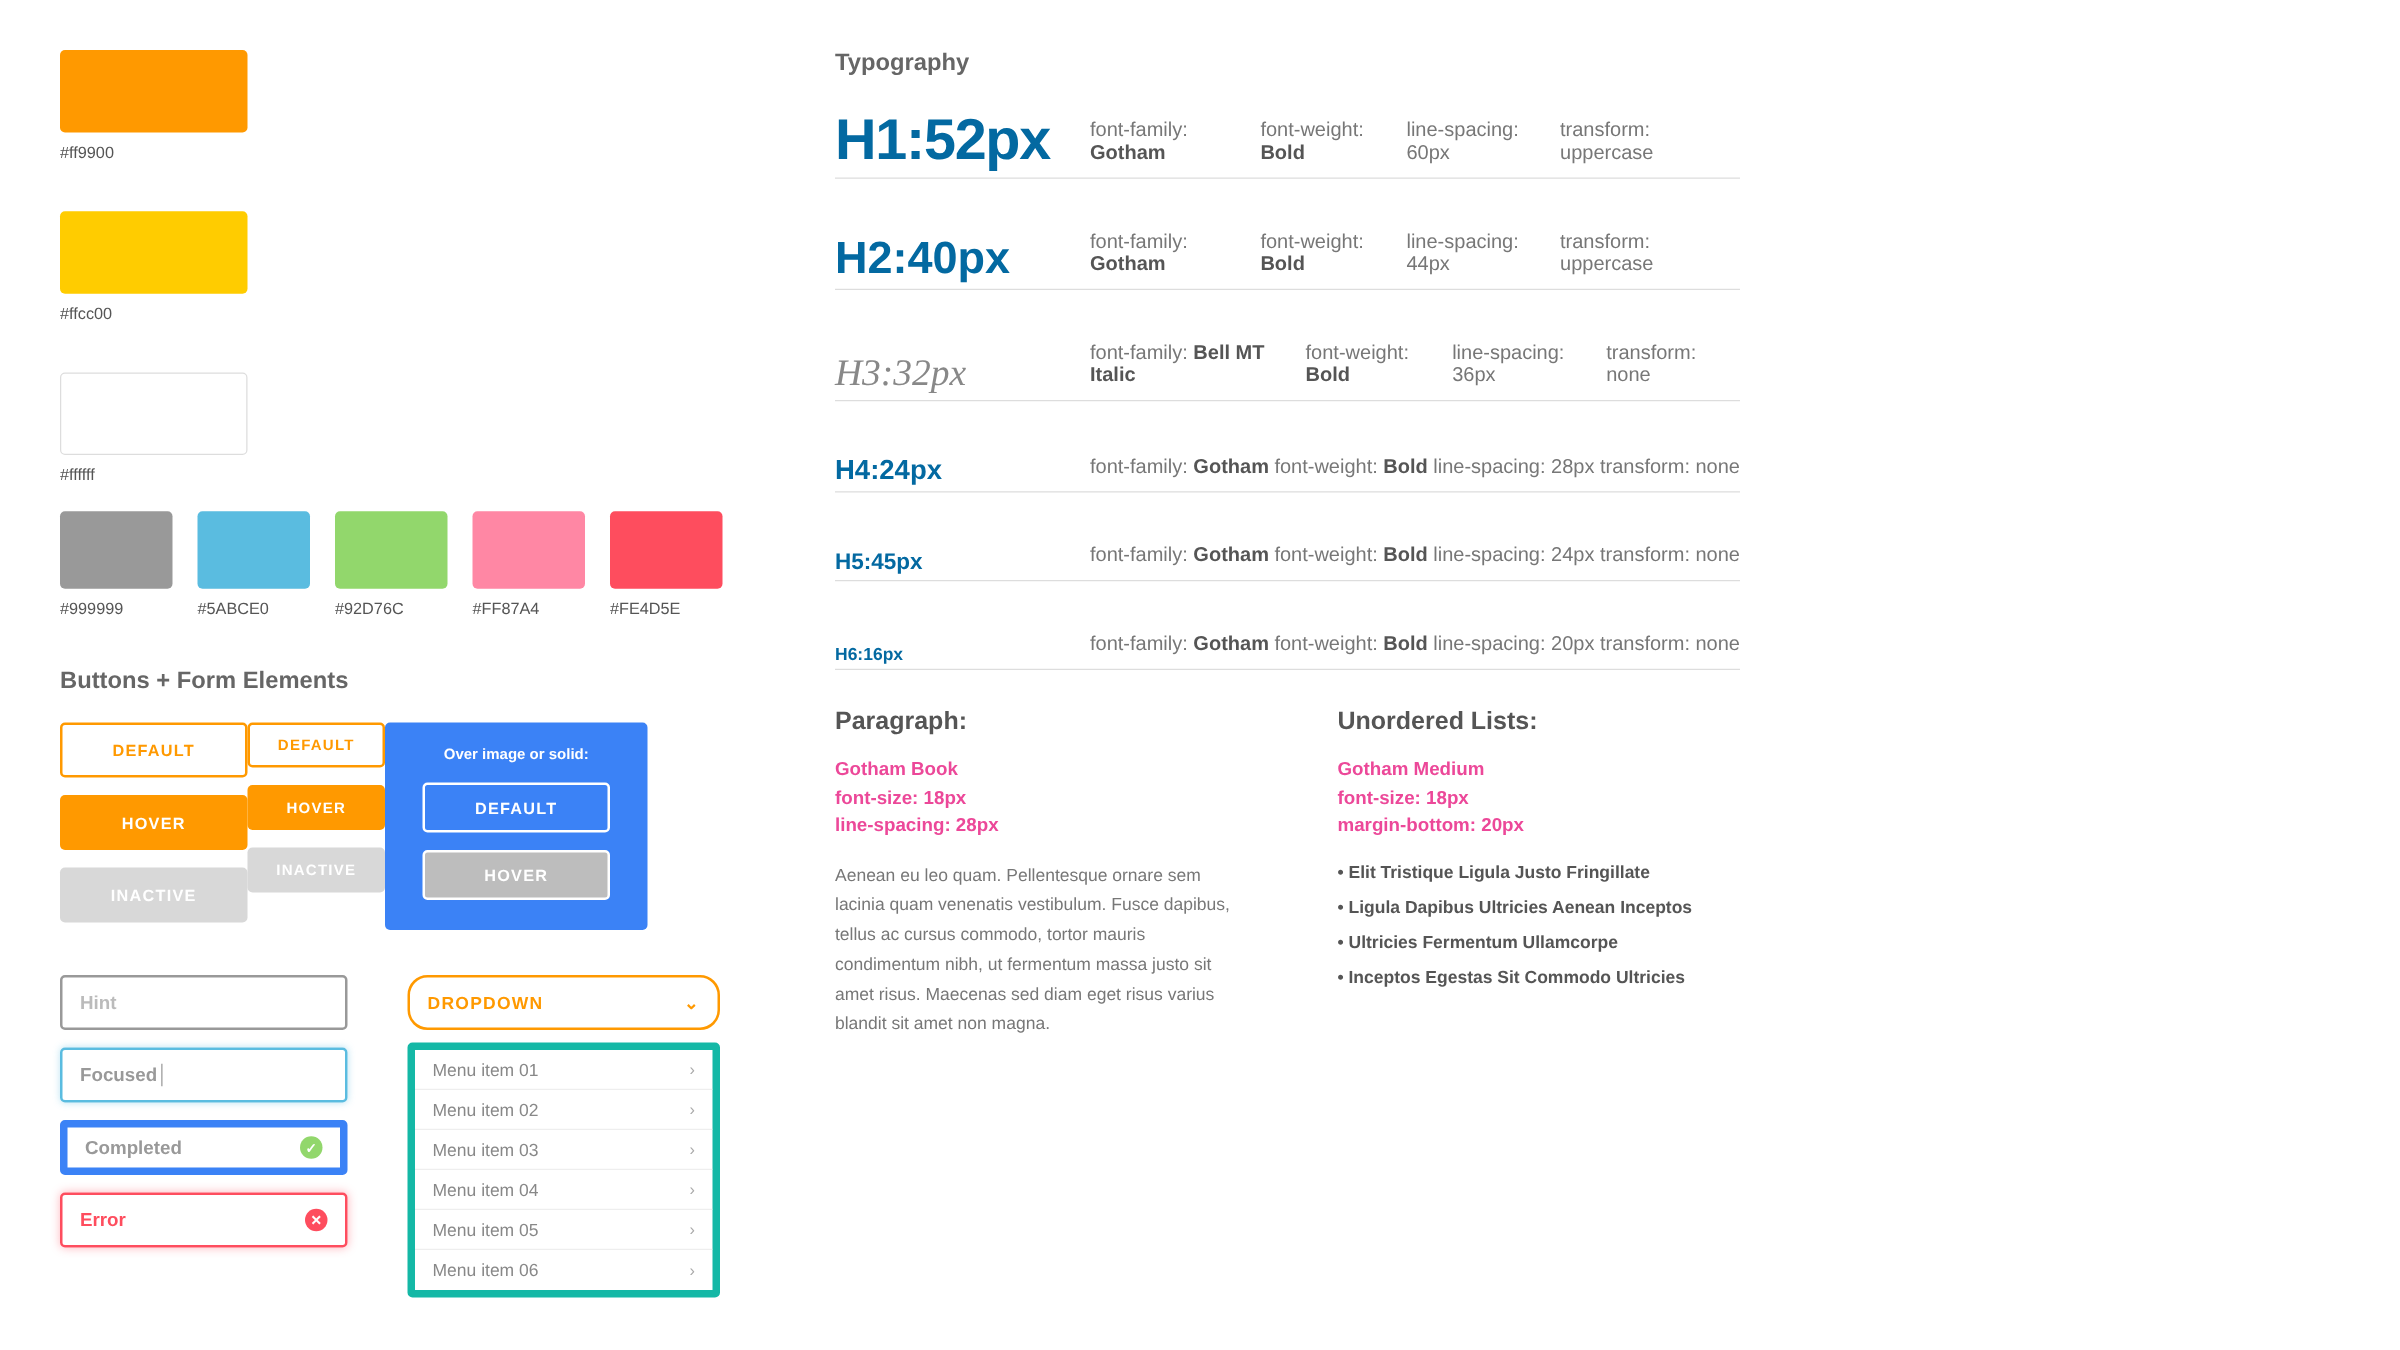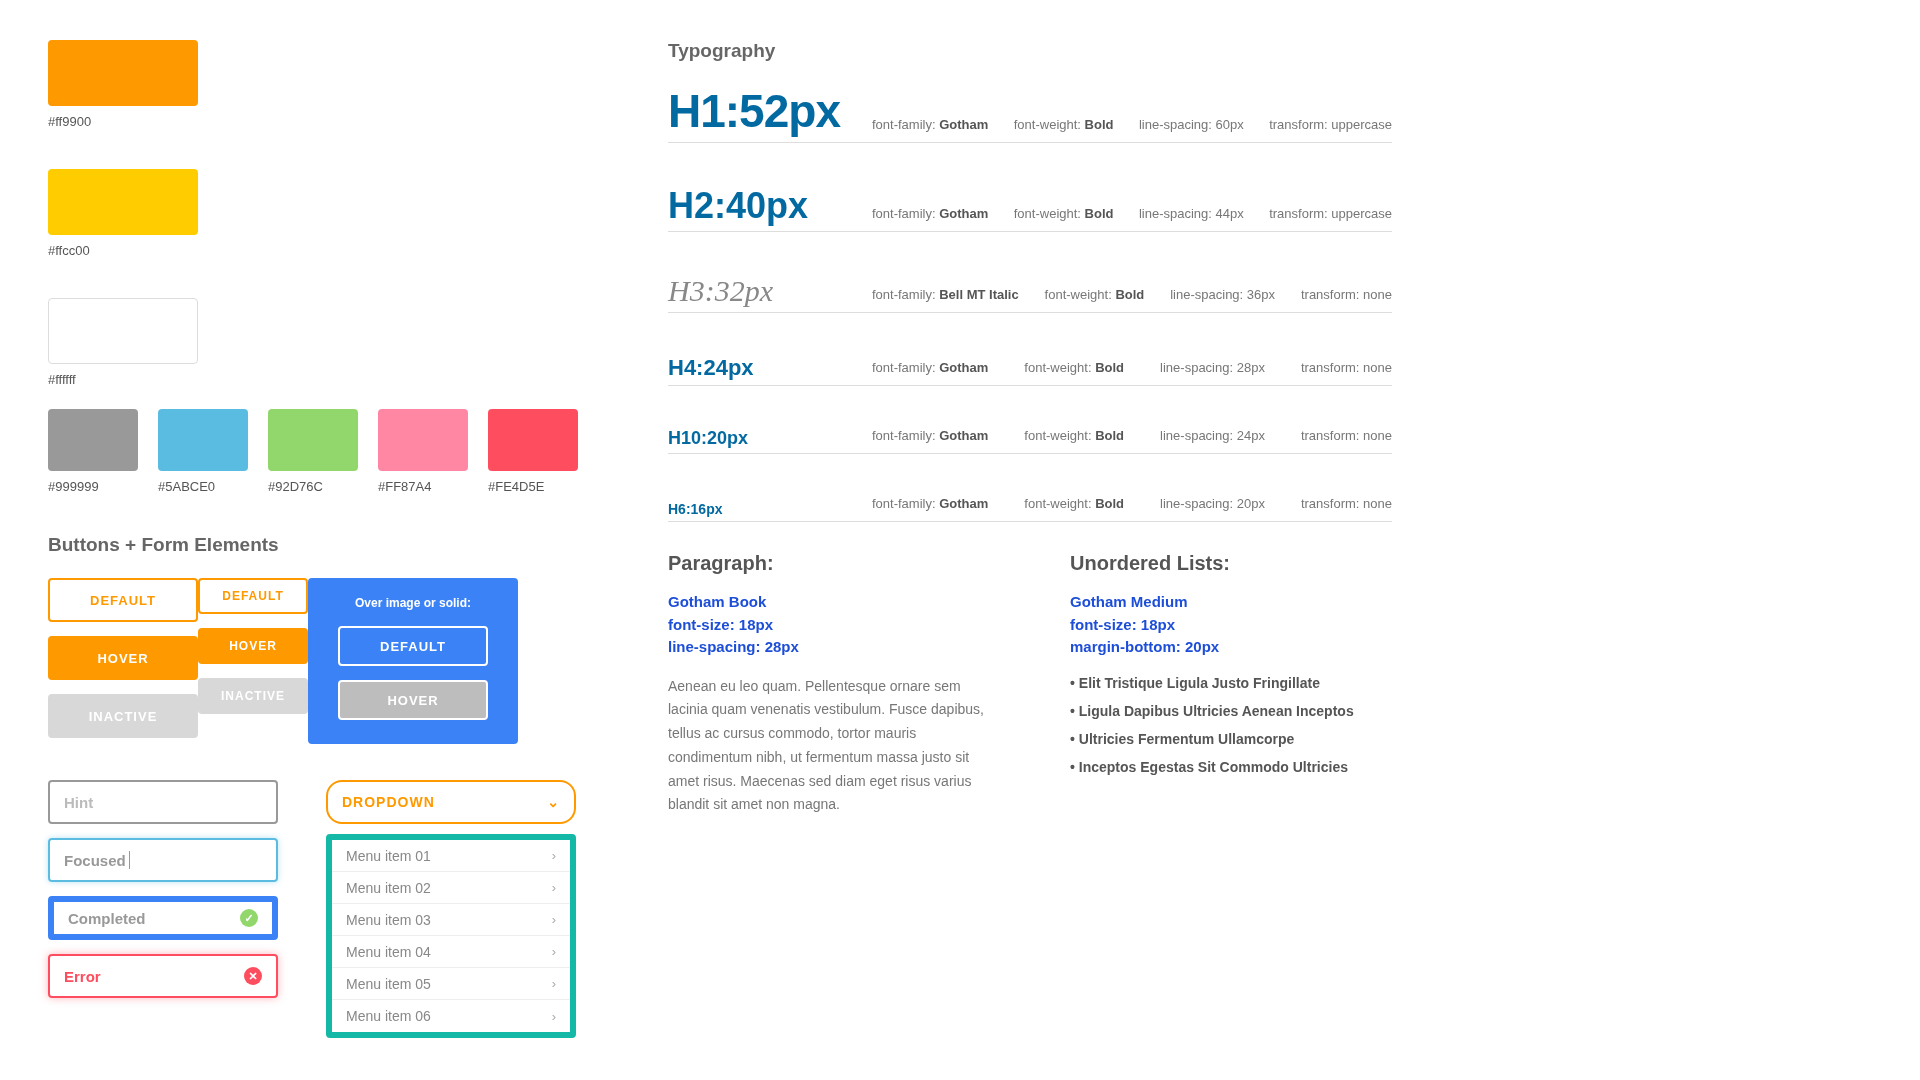--- a/index.html
+++ b/index.html
@@ -65,27 +65,27 @@
 
 .typo-row { display: flex; align-items: flex-end; border-bottom: 1px solid #ddd; padding-bottom: 4px; margin-bottom: 42px; gap: 24px; }
 .typo-row:last-of-type { margin-bottom: 30px; }
 .typo-sample { color: #0369a1; font-weight: 700; width: 180px; flex-shrink: 0; white-space: nowrap; }
 .h1s { font-size: 46px; letter-spacing: -1px; }
 .h2s { font-size: 36px; }
 .h3s { font-size: 30px; font-family: Georgia, serif; font-style: italic; font-weight: 400; color: #888; }
 .h4s { font-size: 22px; }
 .h5s { font-size: 18px; }
 .h6s { font-size: 14px; }
-.typo-meta { display: flex; flex: 1; justify-content: space-between; font-size: 13px; color: #777; padding-bottom: 6px; }
+.typo-meta { display: flex; flex: 1; justify-content: space-between; font-size: 16px; color: #777; padding-bottom: 6px; }
 .typo-meta span b { font-weight: 700; color: #555; }
 
 .text-specs-row { display: flex; gap: 80px; margin-top: 24px; }
 .text-specs-col { flex: 1; }
 .ts-title { font-size: 20px; font-weight: 700; color: #555; margin-bottom: 16px; }
-.ts-props { font-size: 15px; font-weight: 700; color: #1d4ed8; line-height: 1.5; margin-bottom: 16px; }
+.ts-props { font-size: 15px; font-weight: 700; color: #ec4899; line-height: 1.5; margin-bottom: 16px; }
 .ts-para { font-size: 14px; color: #777; line-height: 1.7; }
 .ts-list { list-style: none; }
 .ts-list li { font-size: 14px; font-weight: 600; color: #555; margin-bottom: 12px; }
 .ts-list li::before { content: "• "; }
 </style>
 </head>
 <body>
 
 <div class="container">
   <div class="left-col">
@@ -237,21 +237,21 @@
         <div class="typo-row">
           <div class="typo-sample h4s">H4:24px</div>
           <div class="typo-meta">
             <span>font-family: <b>Gotham</b></span>
             <span>font-weight: <b>Bold</b></span>
             <span>line-spacing: 28px</span>
             <span>transform: none</span>
           </div>
         </div>
         <div class="typo-row">
-          <div class="typo-sample h5s">H10:20px</div>
+          <div class="typo-sample h5s">H5:45px</div>
           <div class="typo-meta">
             <span>font-family: <b>Gotham</b></span>
             <span>font-weight: <b>Bold</b></span>
             <span>line-spacing: 24px</span>
             <span>transform: none</span>
           </div>
         </div>
         <div class="typo-row">
           <div class="typo-sample h6s">H6:16px</div>
           <div class="typo-meta">

